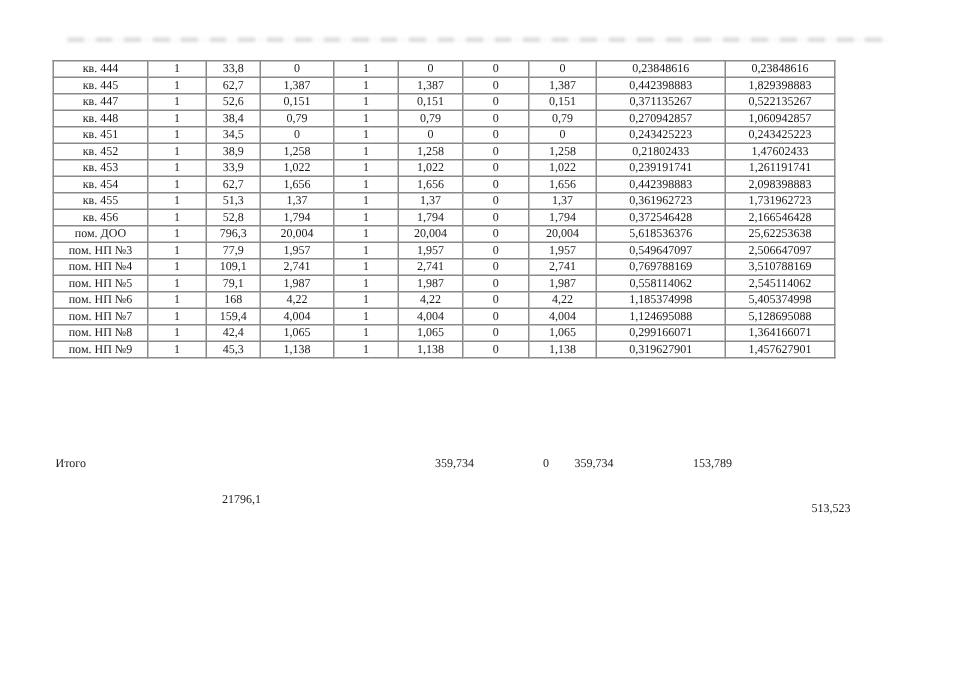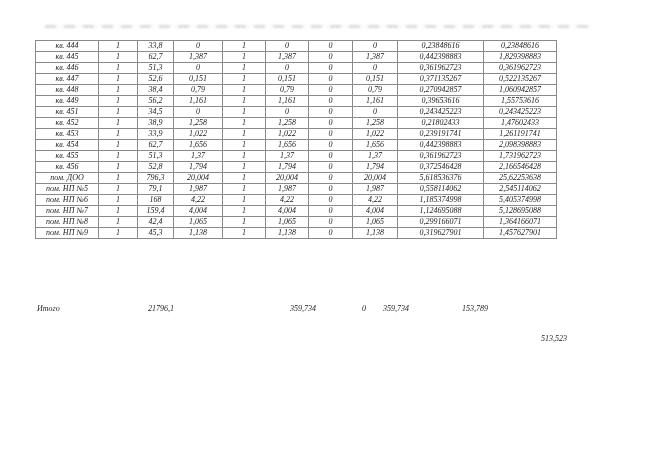--- a/index.html
+++ b/index.html
@@ -7,21 +7,20 @@
   body {
     width: 650px; height: 460px;
     background: #ffffff;
     font-family: "Liberation Serif", serif;
   }
   .page {
     position: relative;
     width: 650px; height: 460px;
     background: #ffffff;
     overflow: hidden;
-    font-style: italic;
   }
   
   .scan-artifact {
     position: absolute;
     left: 45px; top: 25px;
     width: 548px; height: 3px;
     background: repeating-linear-gradient(90deg,
       rgba(115,115,115,0.45) 0px, rgba(115,115,115,0.45) 11px,
       rgba(175,175,175,0.10) 11px, rgba(175,175,175,0.10) 19px);
     filter: blur(1px);
@@ -60,21 +59,21 @@
   .totals {
     position: absolute;
     left: 35px; top: 303px;
     width: 540px; height: 12px;
     font-size: 8px;
     line-height: 11px;
     color: #1c1c1c;
   }
   .totals .t-label { position: absolute; left: 2px; top: 0; }
   .totals .tv { position: absolute; top: 0; left: 0; text-align: right; white-space: nowrap; }
-  .tv0 { width: 139px; }
+  .tv0 { width: 139px; margin-top: 24px; }
   .tv1 { width: 281px; }
   .tv2 { width: 331px; }
   .tv3 { width: 374px; }
   .tv4 { width: 453px; }
   .tv5 { width: 532px; margin-top: 30px; }
 </style>
 </head>
 <body>
 
 <div class="page">
@@ -113,32 +112,20 @@
           <td>62,7</td>
           <td>1,387</td>
           <td>1</td>
           <td>1,387</td>
           <td>0</td>
           <td>1,387</td>
           <td>0,442398883</td>
           <td>1,829398883</td>
         </tr>
         <tr>
-          <td>кв. 446</td>
-          <td>1</td>
-          <td>51,3</td>
-          <td>0</td>
-          <td>1</td>
-          <td>0</td>
-          <td>0</td>
-          <td>0</td>
-          <td>0,361962723</td>
-          <td>0,361962723</td>
-        </tr>
-        <tr>
           <td>кв. 447</td>
           <td>1</td>
           <td>52,6</td>
           <td>0,151</td>
           <td>1</td>
           <td>0,151</td>
           <td>0</td>
           <td>0,151</td>
           <td>0,371135267</td>
           <td>0,522135267</td>
@@ -149,32 +136,20 @@
           <td>38,4</td>
           <td>0,79</td>
           <td>1</td>
           <td>0,79</td>
           <td>0</td>
           <td>0,79</td>
           <td>0,270942857</td>
           <td>1,060942857</td>
         </tr>
         <tr>
-          <td>кв. 449</td>
-          <td>1</td>
-          <td>56,2</td>
-          <td>1,161</td>
-          <td>1</td>
-          <td>1,161</td>
-          <td>0</td>
-          <td>1,161</td>
-          <td>0,39653616</td>
-          <td>1,55753616</td>
-        </tr>
-        <tr>
           <td>кв. 451</td>
           <td>1</td>
           <td>34,5</td>
           <td>0</td>
           <td>1</td>
           <td>0</td>
           <td>0</td>
           <td>0</td>
           <td>0,243425223</td>
           <td>0,243425223</td>
@@ -243,20 +218,44 @@
           <td>пом. ДОО</td>
           <td>1</td>
           <td>796,3</td>
           <td>20,004</td>
           <td>1</td>
           <td>20,004</td>
           <td>0</td>
           <td>20,004</td>
           <td>5,618536376</td>
           <td>25,62253638</td>
+        </tr>
+        <tr>
+          <td>пом. НП №3</td>
+          <td>1</td>
+          <td>77,9</td>
+          <td>1,957</td>
+          <td>1</td>
+          <td>1,957</td>
+          <td>0</td>
+          <td>1,957</td>
+          <td>0,549647097</td>
+          <td>2,506647097</td>
+        </tr>
+        <tr>
+          <td>пом. НП №4</td>
+          <td>1</td>
+          <td>109,1</td>
+          <td>2,741</td>
+          <td>1</td>
+          <td>2,741</td>
+          <td>0</td>
+          <td>2,741</td>
+          <td>0,769788169</td>
+          <td>3,510788169</td>
         </tr>
         <tr>
           <td>пом. НП №5</td>
           <td>1</td>
           <td>79,1</td>
           <td>1,987</td>
           <td>1</td>
           <td>1,987</td>
           <td>0</td>
           <td>1,987</td>

